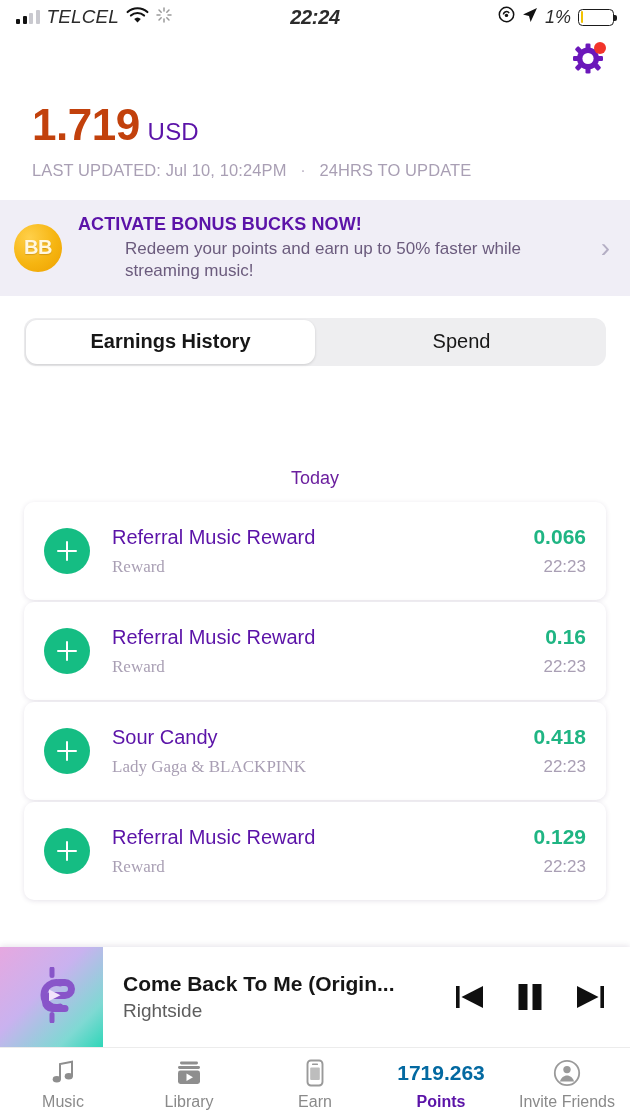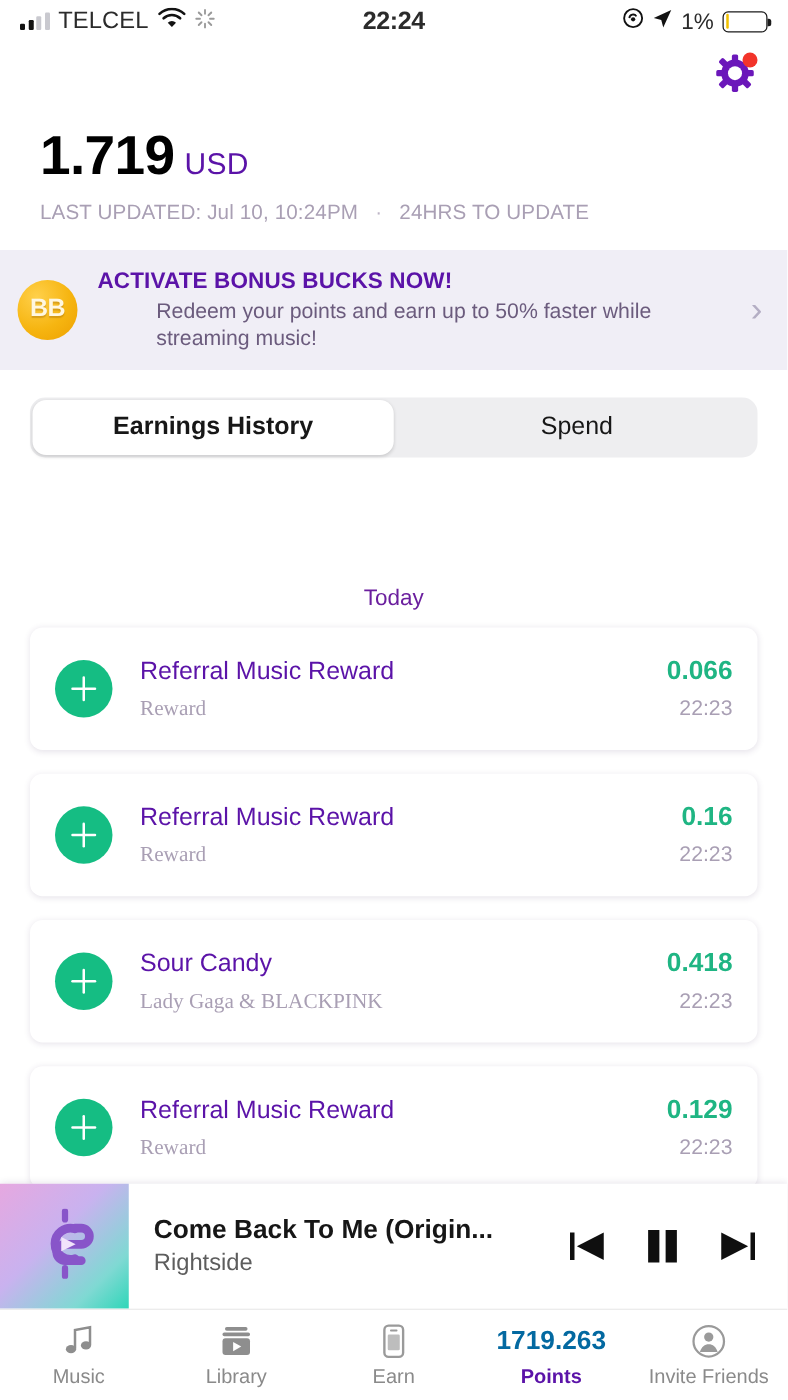--- a/index.html
+++ b/index.html
@@ -12,20 +12,21 @@
     position:relative;
   }
 
   
   .statusbar {
     height:34px;
     display:flex;
     align-items:center;
     padding:0 16px;
     position:relative;
+    font-style:italic;
   }
   .sb-left { display:flex; align-items:center; gap:7px; }
   .sb-center {
     position:absolute; left:0; right:0; top:0; height:34px;
     display:flex; align-items:center; justify-content:center;
     font-size:20px; font-weight:bold; letter-spacing:-0.3px;
   }
   .sb-right {
     margin-left:auto; display:flex; align-items:center; gap:7px;
     position:relative; z-index:2; font-size:18px;
@@ -53,21 +54,21 @@
   .gear-row { height:52px; display:flex; justify-content:flex-end; align-items:center; padding:0 22px; }
   .gear-wrap { position:relative; width:40px; height:40px; display:flex; align-items:center; justify-content:center; }
   .dot-badge {
     position:absolute; top:2px; right:2px; width:12px; height:12px;
     background:#f2342a; border-radius:50%;
   }
 
   
   .balance { padding:14px 30px 0 32px; }
   .bal-line { display:flex; align-items:baseline; }
-  .bal-amount { font-size:44px; font-weight:bold; color:#000000; letter-spacing:-0.5px; }
+  .bal-amount { font-size:44px; font-weight:bold; color:#c2410c; letter-spacing:-0.5px; }
   .bal-cur { font-size:24px; color:#5b13a8; margin-left:8px; letter-spacing:.2px; }
   .bal-sub { margin-top:11px; font-size:16.5px; color:#a99fb4; letter-spacing:.1px; }
   .bal-sub .sep { margin:0 9px; color:#bdb5c6; }
 
   
   .banner {
     margin-top:20px;
     background:#f0eef6;
     display:flex; align-items:center;
     padding:14px 20px 14px 14px;
@@ -113,21 +114,21 @@
 
   
   .txlist { margin:12px 24px 0 24px; }
   .txcard {
     background:#ffffff;
     border-radius:10px;
     box-shadow:0 1px 5px rgba(60,40,90,.13);
     display:flex; align-items:center;
     padding:18px 20px;
     min-height:98px;
-    margin-bottom:19px;
+    margin-bottom:2px;
   }
   .tx-plus {
     width:46px; height:46px; flex:0 0 46px; border-radius:50%;
     background:#15bd83;
     position:relative;
   }
   .tx-plus:before, .tx-plus:after {
     content:""; position:absolute; background:#fff; border-radius:1px;
   }
   .tx-plus:before { width:20px; height:2.6px; left:13px; top:21.7px; }

